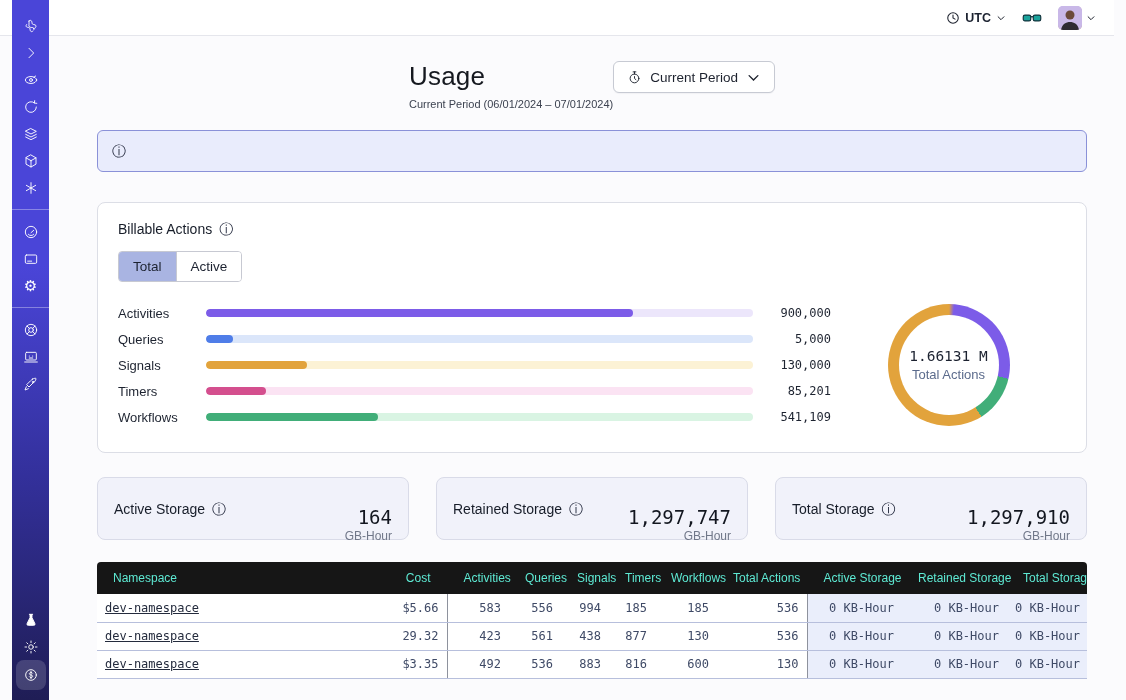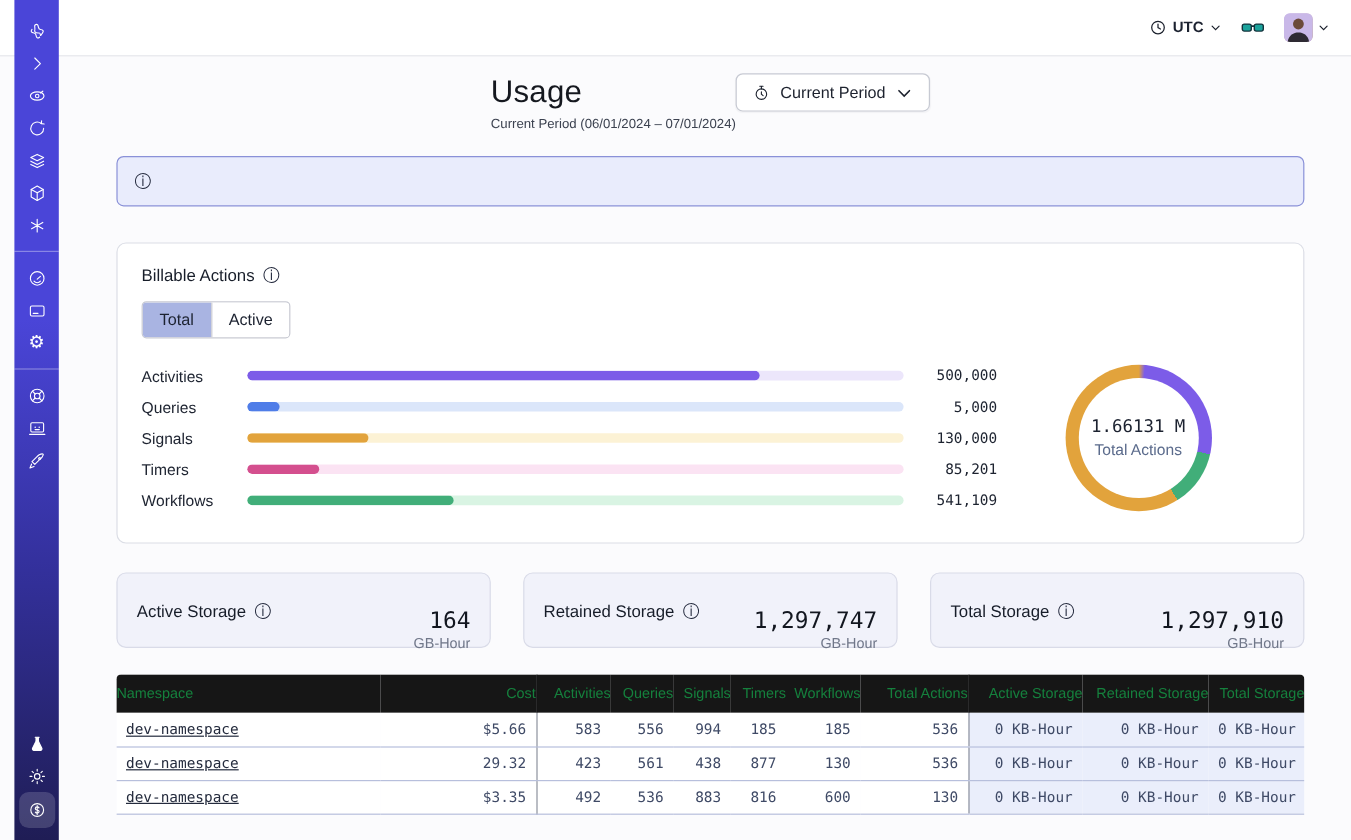--- a/index.html
+++ b/index.html
@@ -1,20 +1,20 @@
 <!DOCTYPE html>
 <html><head>
 <meta charset="utf-8">
 <style>
   * { margin:0; padding:0; box-sizing:border-box; }
   html,body { width:1126px; height:700px; overflow:hidden; background:#fbfbfd;
     font-family:"Liberation Sans", sans-serif; color:#1c2230; }
 
   
-  .topbar { position:absolute; left:0; top:0; right:0; height:47px; background:#fff;
+  .topbar { position:absolute; left:0; top:0; right:12px; height:36px; background:#fff;
     border-bottom:1px solid #e5e6ec; display:flex; align-items:center; justify-content:flex-end;
     padding-right:18px; z-index:5; }
   .topbar-right { display:flex; align-items:center; gap:16px; }
   .tz { display:flex; align-items:center; gap:5px; font-size:12.5px; font-weight:600; cursor:pointer; }
   .chev { width:10px; height:10px; }
   .glasses { display:flex; align-items:center; cursor:pointer; }
   .user-menu { display:flex; align-items:center; gap:4px; cursor:pointer; }
   .avatar { width:24px; height:24px; border-radius:5px; background:linear-gradient(160deg,#cdb9ef,#b79a86); overflow:hidden; }
 
   
@@ -71,22 +71,22 @@
   .storage-row { display:flex; gap:27px; margin-top:24px; }
   .storage-card { flex:1 1 0; background:#f1f2fa; border:1px solid #d9dbe8; border-radius:8px;
     height:63px; display:flex; align-items:center; justify-content:space-between; padding:0 16px; }
   .storage-label { display:flex; align-items:center; gap:7px; font-size:14px; color:#171d29; }
   .storage-num { text-align:right; }
   .storage-value { font-family:"DejaVu Sans Mono", monospace; font-size:19px; color:#12161f; line-height:1.1;margin-top:33px; }
   .storage-unit { font-size:12px; color:#707789; margin-top:1px; }
 
   .table-wrap { margin-top:22px; height:124px; overflow:hidden; border-radius:4px 4px 0 0; }
   table { border-collapse:collapse; width:990px; table-layout:fixed; }
-  thead th { background:#161616; color:#15803d; font-size:12px; font-weight:500; height:32px;
-    padding:0 0; white-space:nowrap; }
+  thead th { background:#161616; color:#5eead4; font-size:12px; font-weight:500; height:32px;
+    padding:0 16px; white-space:nowrap; }
   th.al-l, td.al-l { text-align:left; }
   th.al-r, td.al-r { text-align:right; }
   tbody td { font-family:"DejaVu Sans Mono", monospace; font-size:12px; color:#3f4a66;
     height:28px; padding:0 8px; border-bottom:1px solid #b7bfdc; background:#fff; white-space:nowrap; }
   tbody td.storage-cell { background:#eaeefb; }
   td.sep-r, th.sep-r { border-right:1px solid #8e929d; }
   td.sep-l, th.sep-l { border-left:1px solid #8e929d; }
   thead th.sep-r, thead th.sep-l { border-color:#161616; }
   a.ns-link { color:#242b3d; text-decoration:underline; cursor:pointer; }
 </style>
@@ -263,21 +263,21 @@
         <div class="tab selected">Total</div>
         <div class="tab">Active</div>
       </div>
       <div class="chart-flex">
         <div class="bars-col" id="bars">
             <div class="bar-row">
               <div class="bar-label">Activities</div>
               <div class="bar-track" style="background: rgb(236, 230, 251);">
                 <div class="bar-fill" style="width: 78%; background: rgb(124, 92, 232);"></div>
               </div>
-              <div class="bar-value">500,000</div>
+              <div class="bar-value">900,000</div>
             </div>
             <div class="bar-row">
               <div class="bar-label">Queries</div>
               <div class="bar-track" style="background: rgb(219, 230, 250);">
                 <div class="bar-fill" style="width: 5%; background: rgb(79, 125, 232);"></div>
               </div>
               <div class="bar-value">5,000</div>
             </div>
             <div class="bar-row">
               <div class="bar-label">Signals</div>

